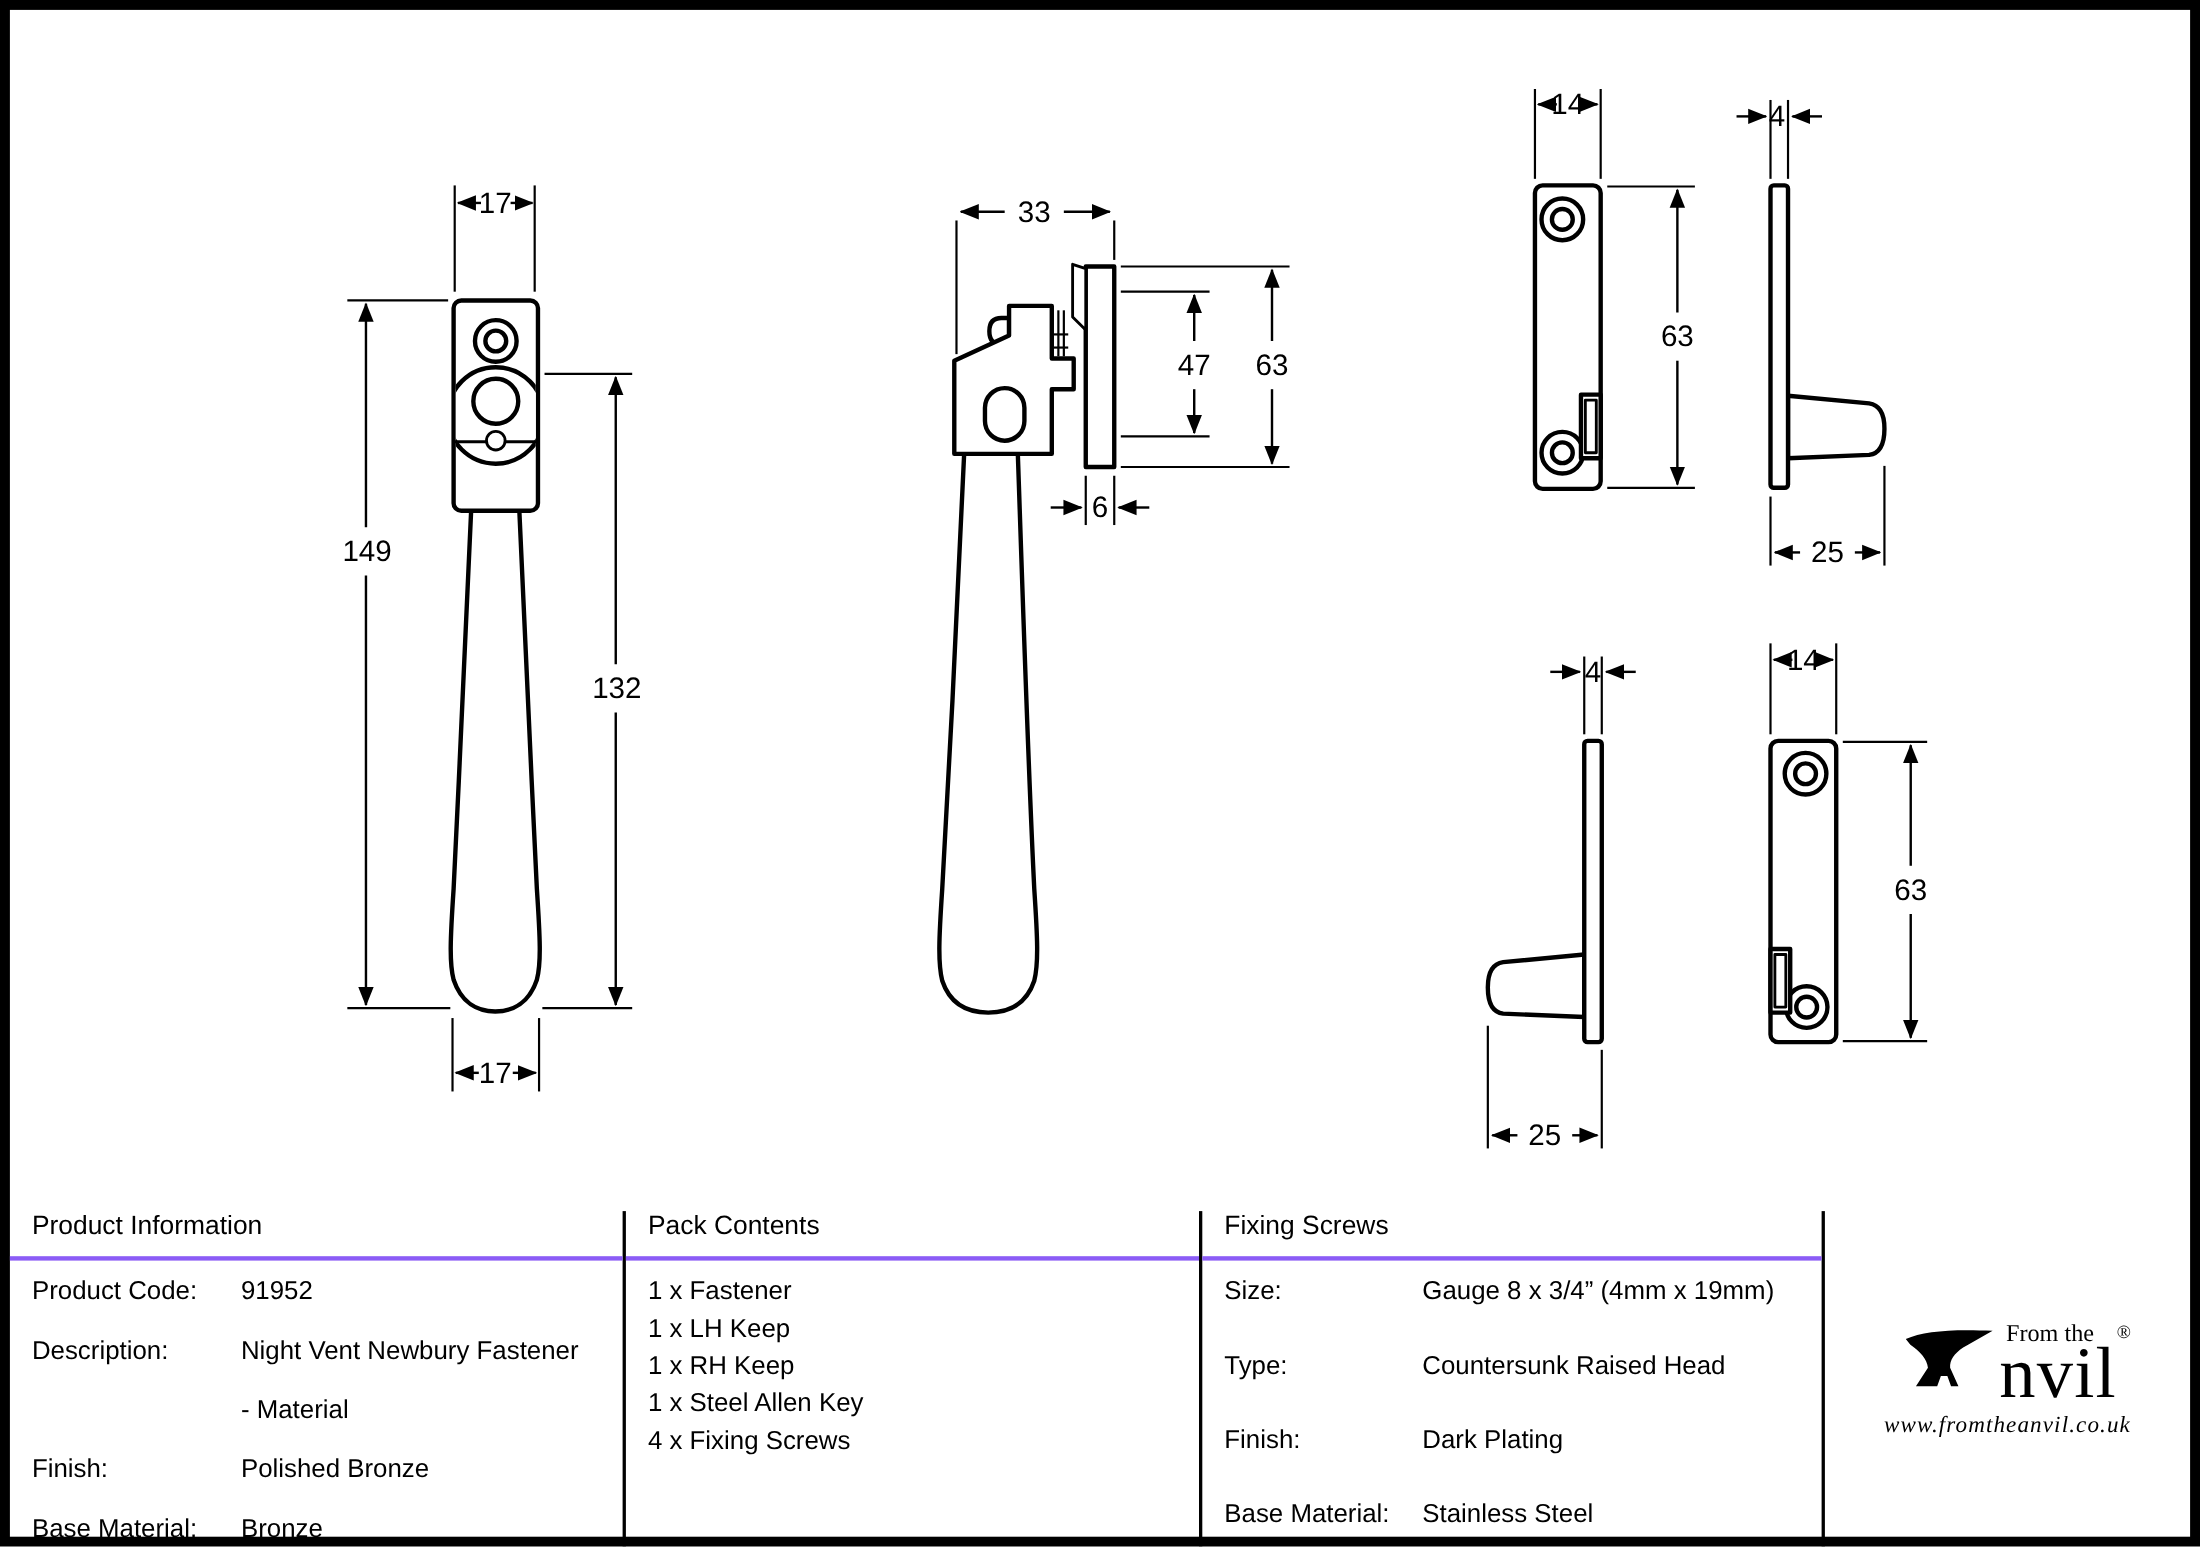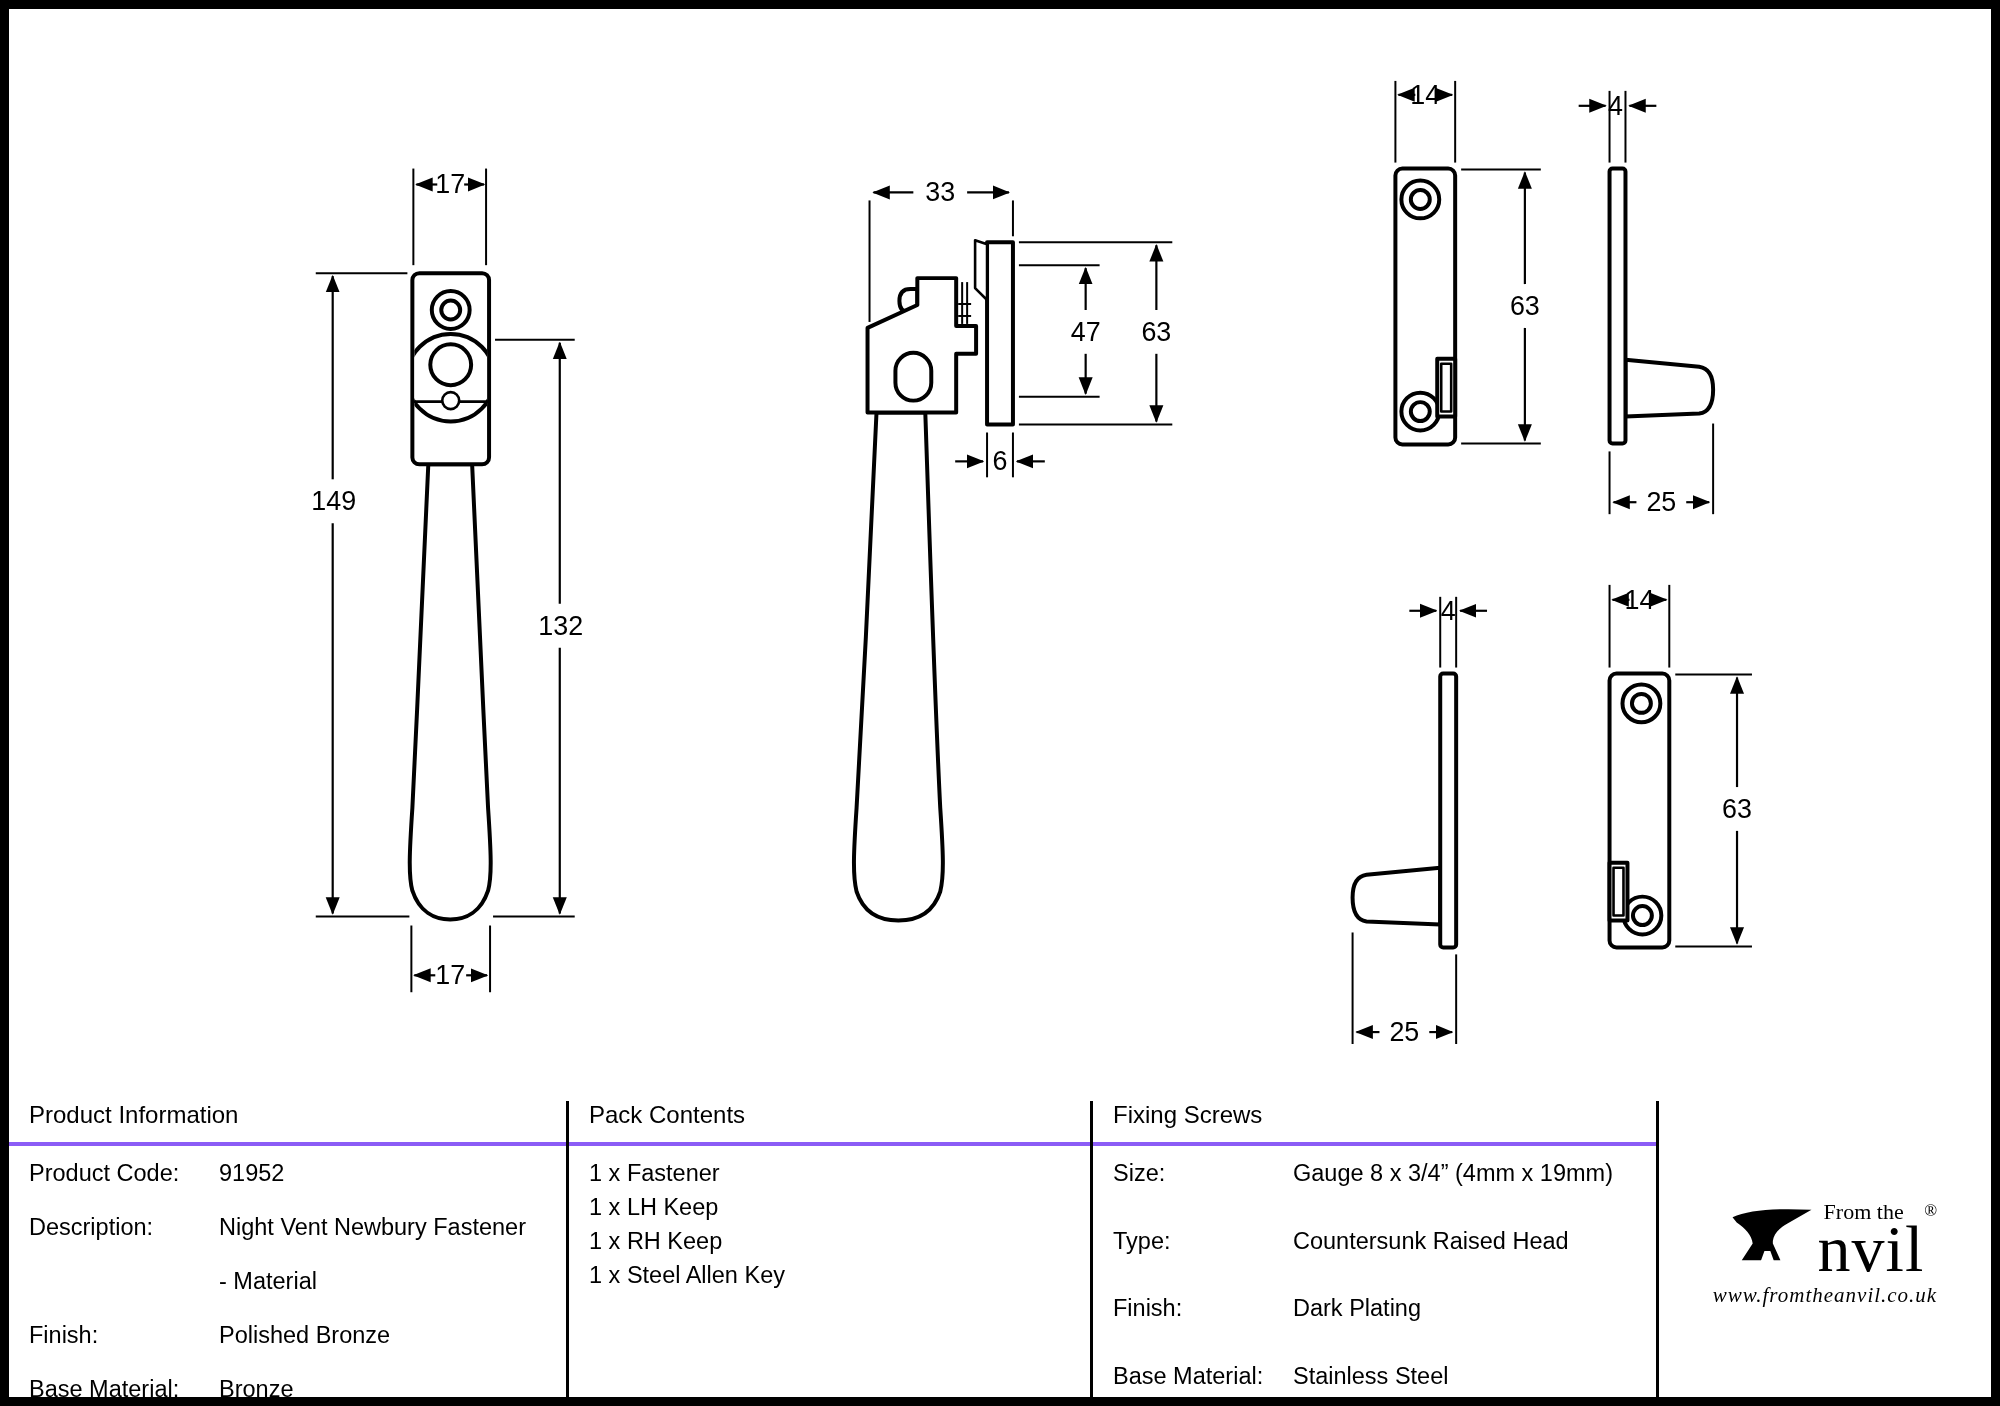--- a/index.html
+++ b/index.html
@@ -245,20 +245,21 @@
 
     <div class="col">
       <div class="cell-header">
         <span>Pack Contents</span>
       </div>
       <div class="cell-body plain-list">
         <div>1 x Fastener</div>
         <div>1 x LH Keep</div>
         <div>1 x RH Keep</div>
         <div>1 x Steel Allen Key</div>
+        <div>4 x Fixing Screws</div>
       </div>
     </div>
 
     <div class="col">
       <div class="cell-header">
         <span>Fixing Screws</span>
       </div>
       <div class="cell-body kv-fix">
         <div>Size:</div>
         <div>Gauge 8 x 3/4” (4mm x 19mm)</div>

